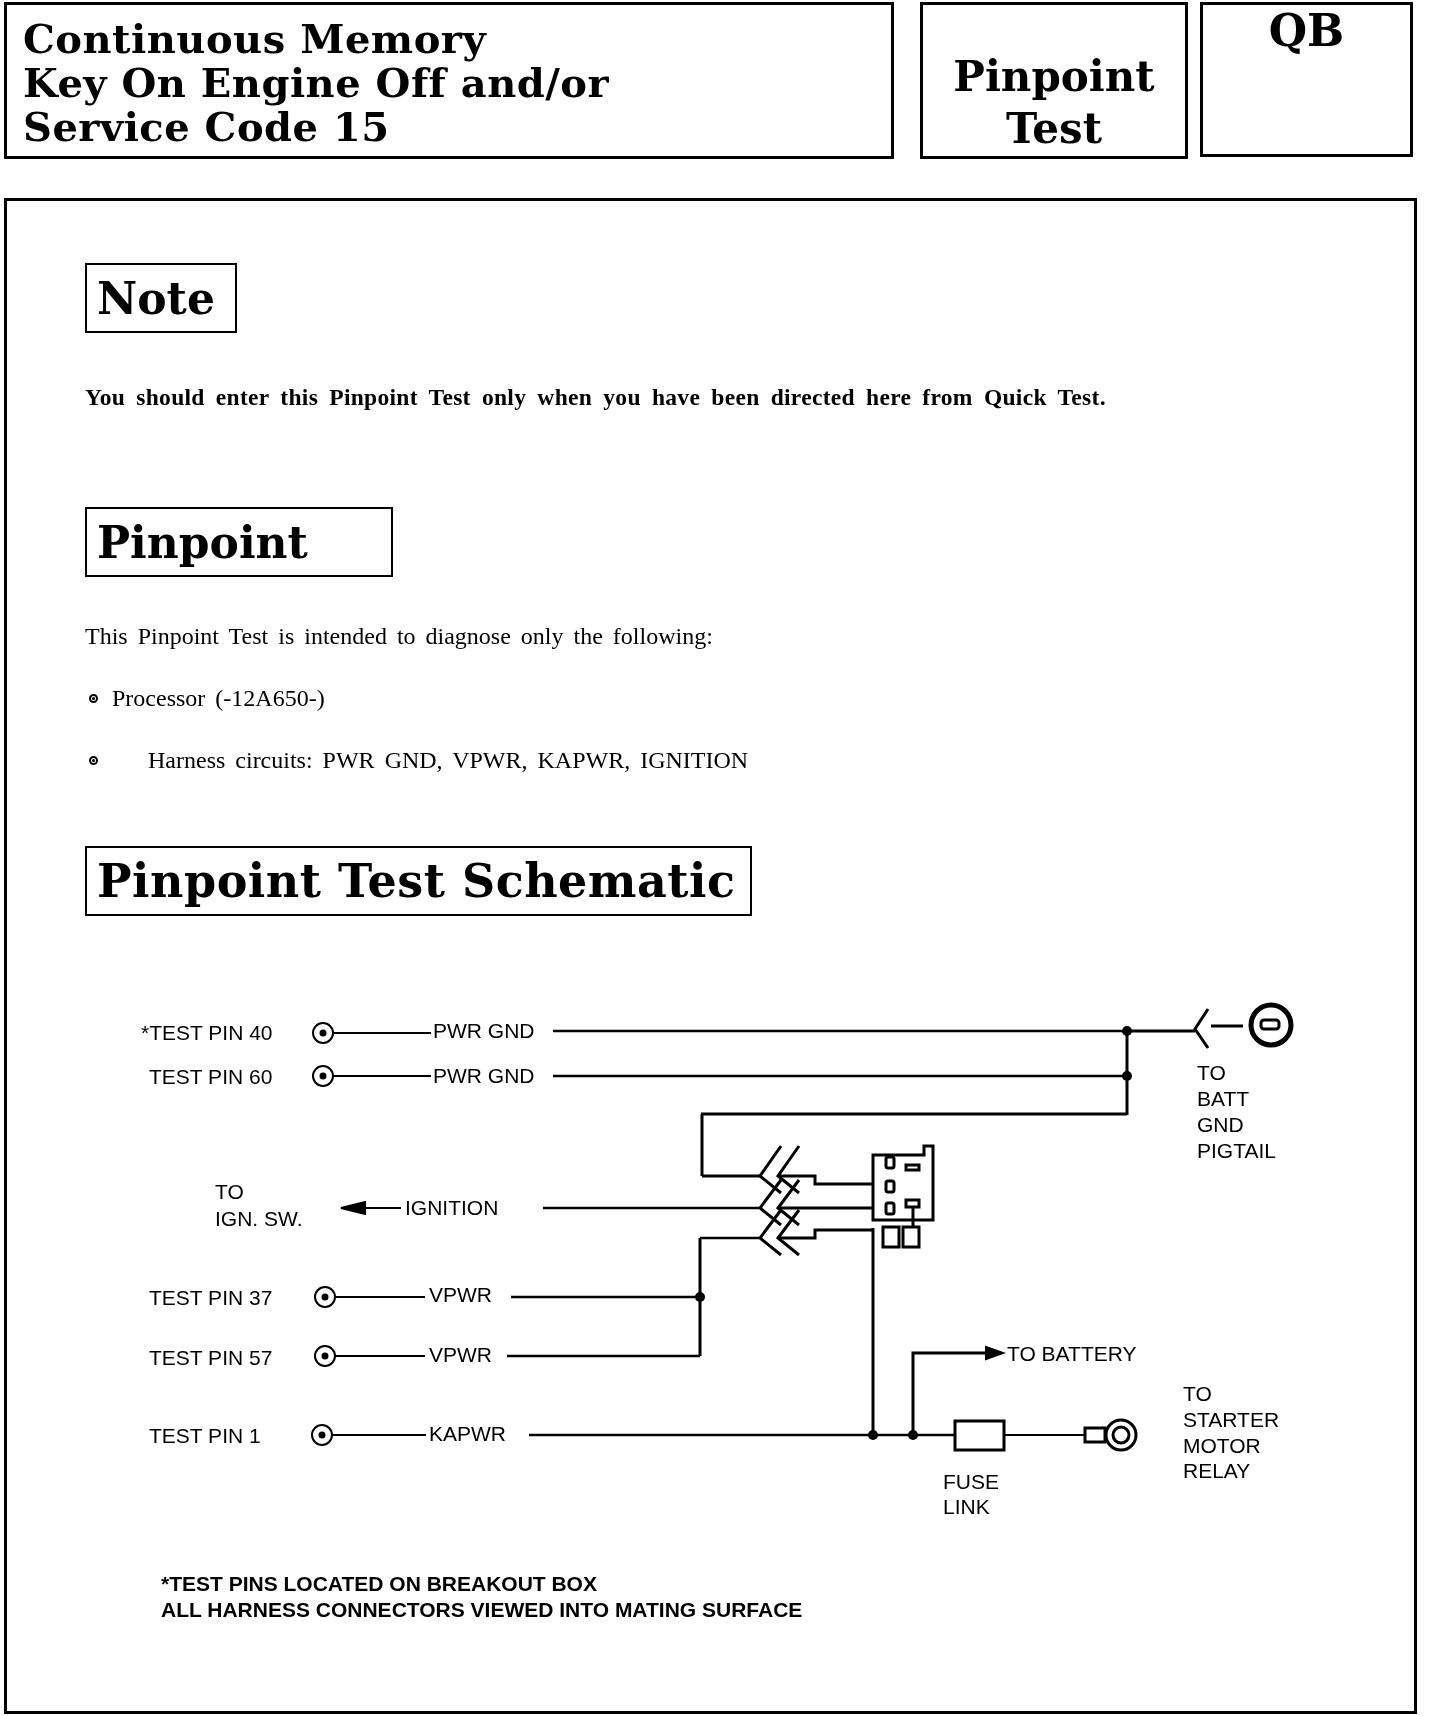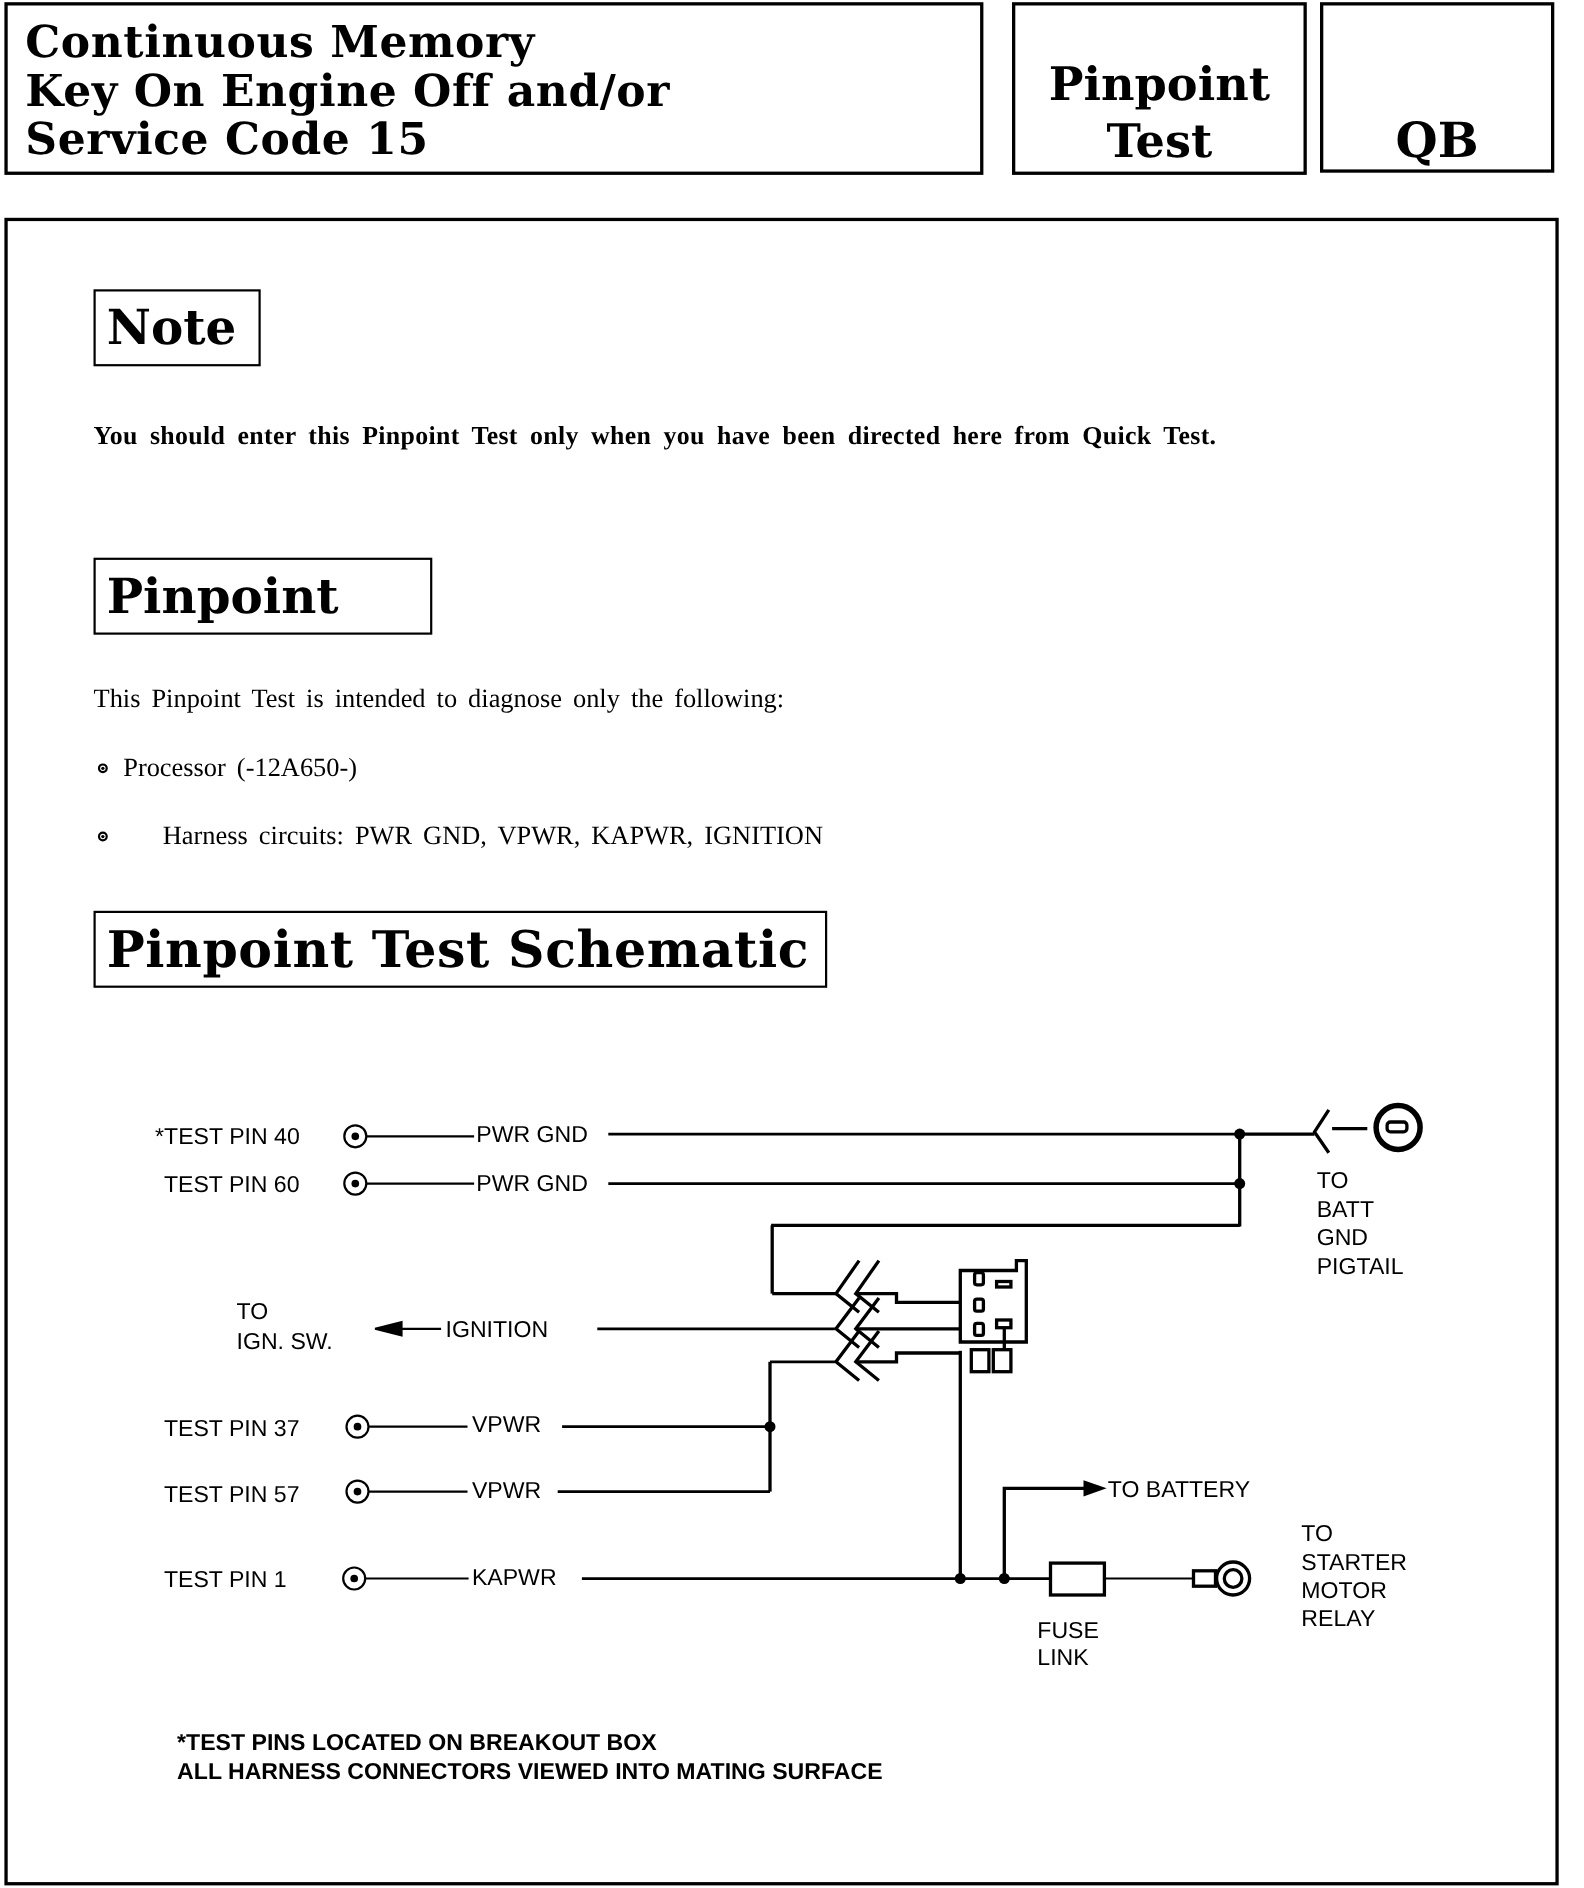--- a/index.html
+++ b/index.html
@@ -8,40 +8,40 @@
   .serif { font-family: "DejaVu Serif", "Liberation Serif", serif; font-weight: bold; }
   .sans { font-family: Liberation Serif, serif; }
 
   #title-box { left: 4px; top: 2px; width: 890px; height: 157px; }
   #title-text { position: absolute; left: 16px; top: 12px; font-size: 40px; line-height: 44px; letter-spacing: 0.5px; }
   #title-text div { white-space: nowrap; }
 
   #type-box { left: 920px; top: 2px; width: 268px; height: 157px; display: flex; align-items: center; justify-content: center; text-align: center; }
   #type-text { font-size: 42px; line-height: 52px; margin-top: 44px; }
 
-  #code-box { left: 1200px; top: 2px; width: 213px; height: 155px; display: flex; align-items: flex-end; justify-content: center; }
+  #code-box { left: 1200px; top: 2px; width: 213px; height: 155px; display: flex; align-items: flex-start; justify-content: center; }
   #code-text { font-size: 44px; }
 
   #main-box { left: 4px; top: 198px; width: 1413px; height: 1516px; }
 
   .heading-box { position: absolute; border: 2px solid #000; padding: 0 10px; box-sizing: border-box; display: flex; align-items: center; }
   .heading-box span { font-size: 44px; white-space: nowrap; }
 
   #note-head { left: 78px; top: 62px; width: 152px; height: 70px; }
   #note-text { position: absolute; left: 78px; top: 178px; width: 1270px; font-size: 23.5px; line-height: 36px; font-weight: bold; word-spacing: 5px; letter-spacing: 0.3px; }
 
   #remember-head { left: 78px; top: 306px; width: 308px; height: 70px; }
   #remember-intro { position: absolute; left: 78px; top: 422px; font-size: 24px; word-spacing: 4px; }
   .bullet-row { position: absolute; left: 82px; font-size: 24px; word-spacing: 4px; display: flex; align-items: center; }
   .bullet-dot { width: 9px; height: 9px; border: 2px solid #000; border-radius: 50%; box-sizing: border-box; background: #fff; margin-right: 14px; position: relative; }
   .bullet-dot::after { content: ""; position: absolute; left: 1px; top: 1px; width: 3px; height: 3px; background: #000; border-radius: 50%; }
   #bullet-1 { top: 484px; }
   #bullet-2 { top: 546px; gap: 36px; }
 
-  #schematic-head { left: 78px; top: 627px; width: 667px; height: 70px; }
+  #schematic-head { left: 78px; top: 645px; width: 667px; height: 70px; }
   #schematic-head span { font-size: 46px; letter-spacing: 0.5px; }
 
   #schematic { position: absolute; left: 0; top: 0; }
   .lbl { font-family: "Liberation Sans", "DejaVu Sans", sans-serif; font-size: 21px; fill: #000; }
   .foot { font-family: "Liberation Sans", "DejaVu Sans", sans-serif; font-size: 21px; font-weight: bold; fill: #000; }
 </style>
 </head>
 <body>
 
 <div class="box" id="title-box">

